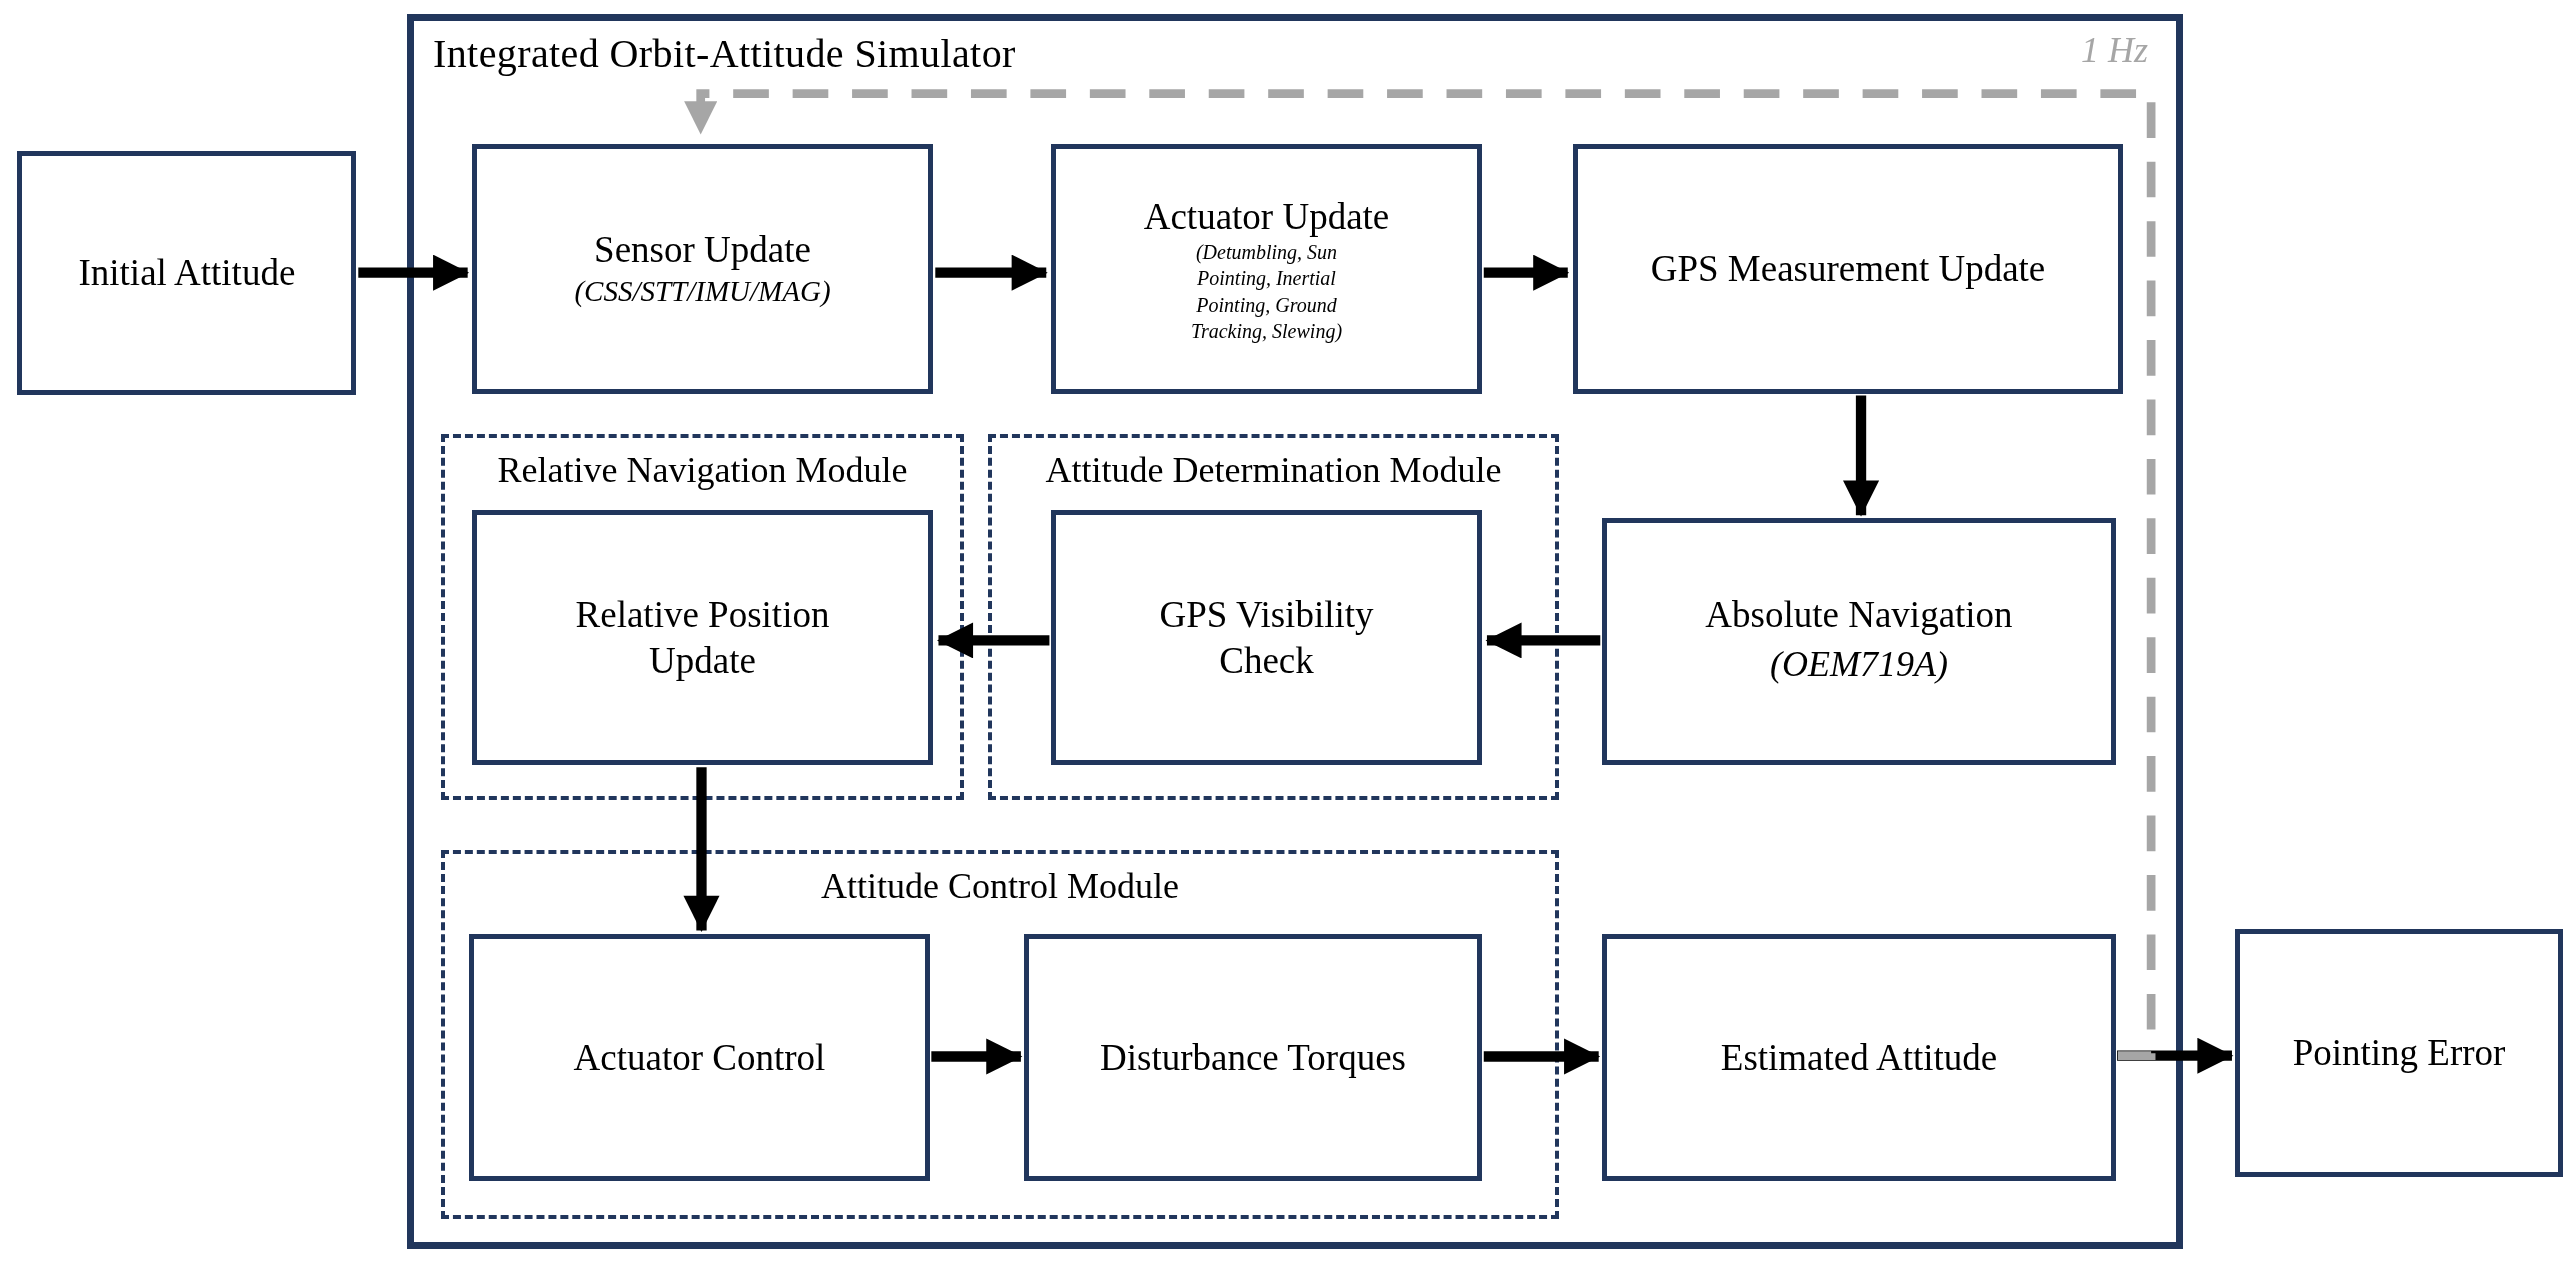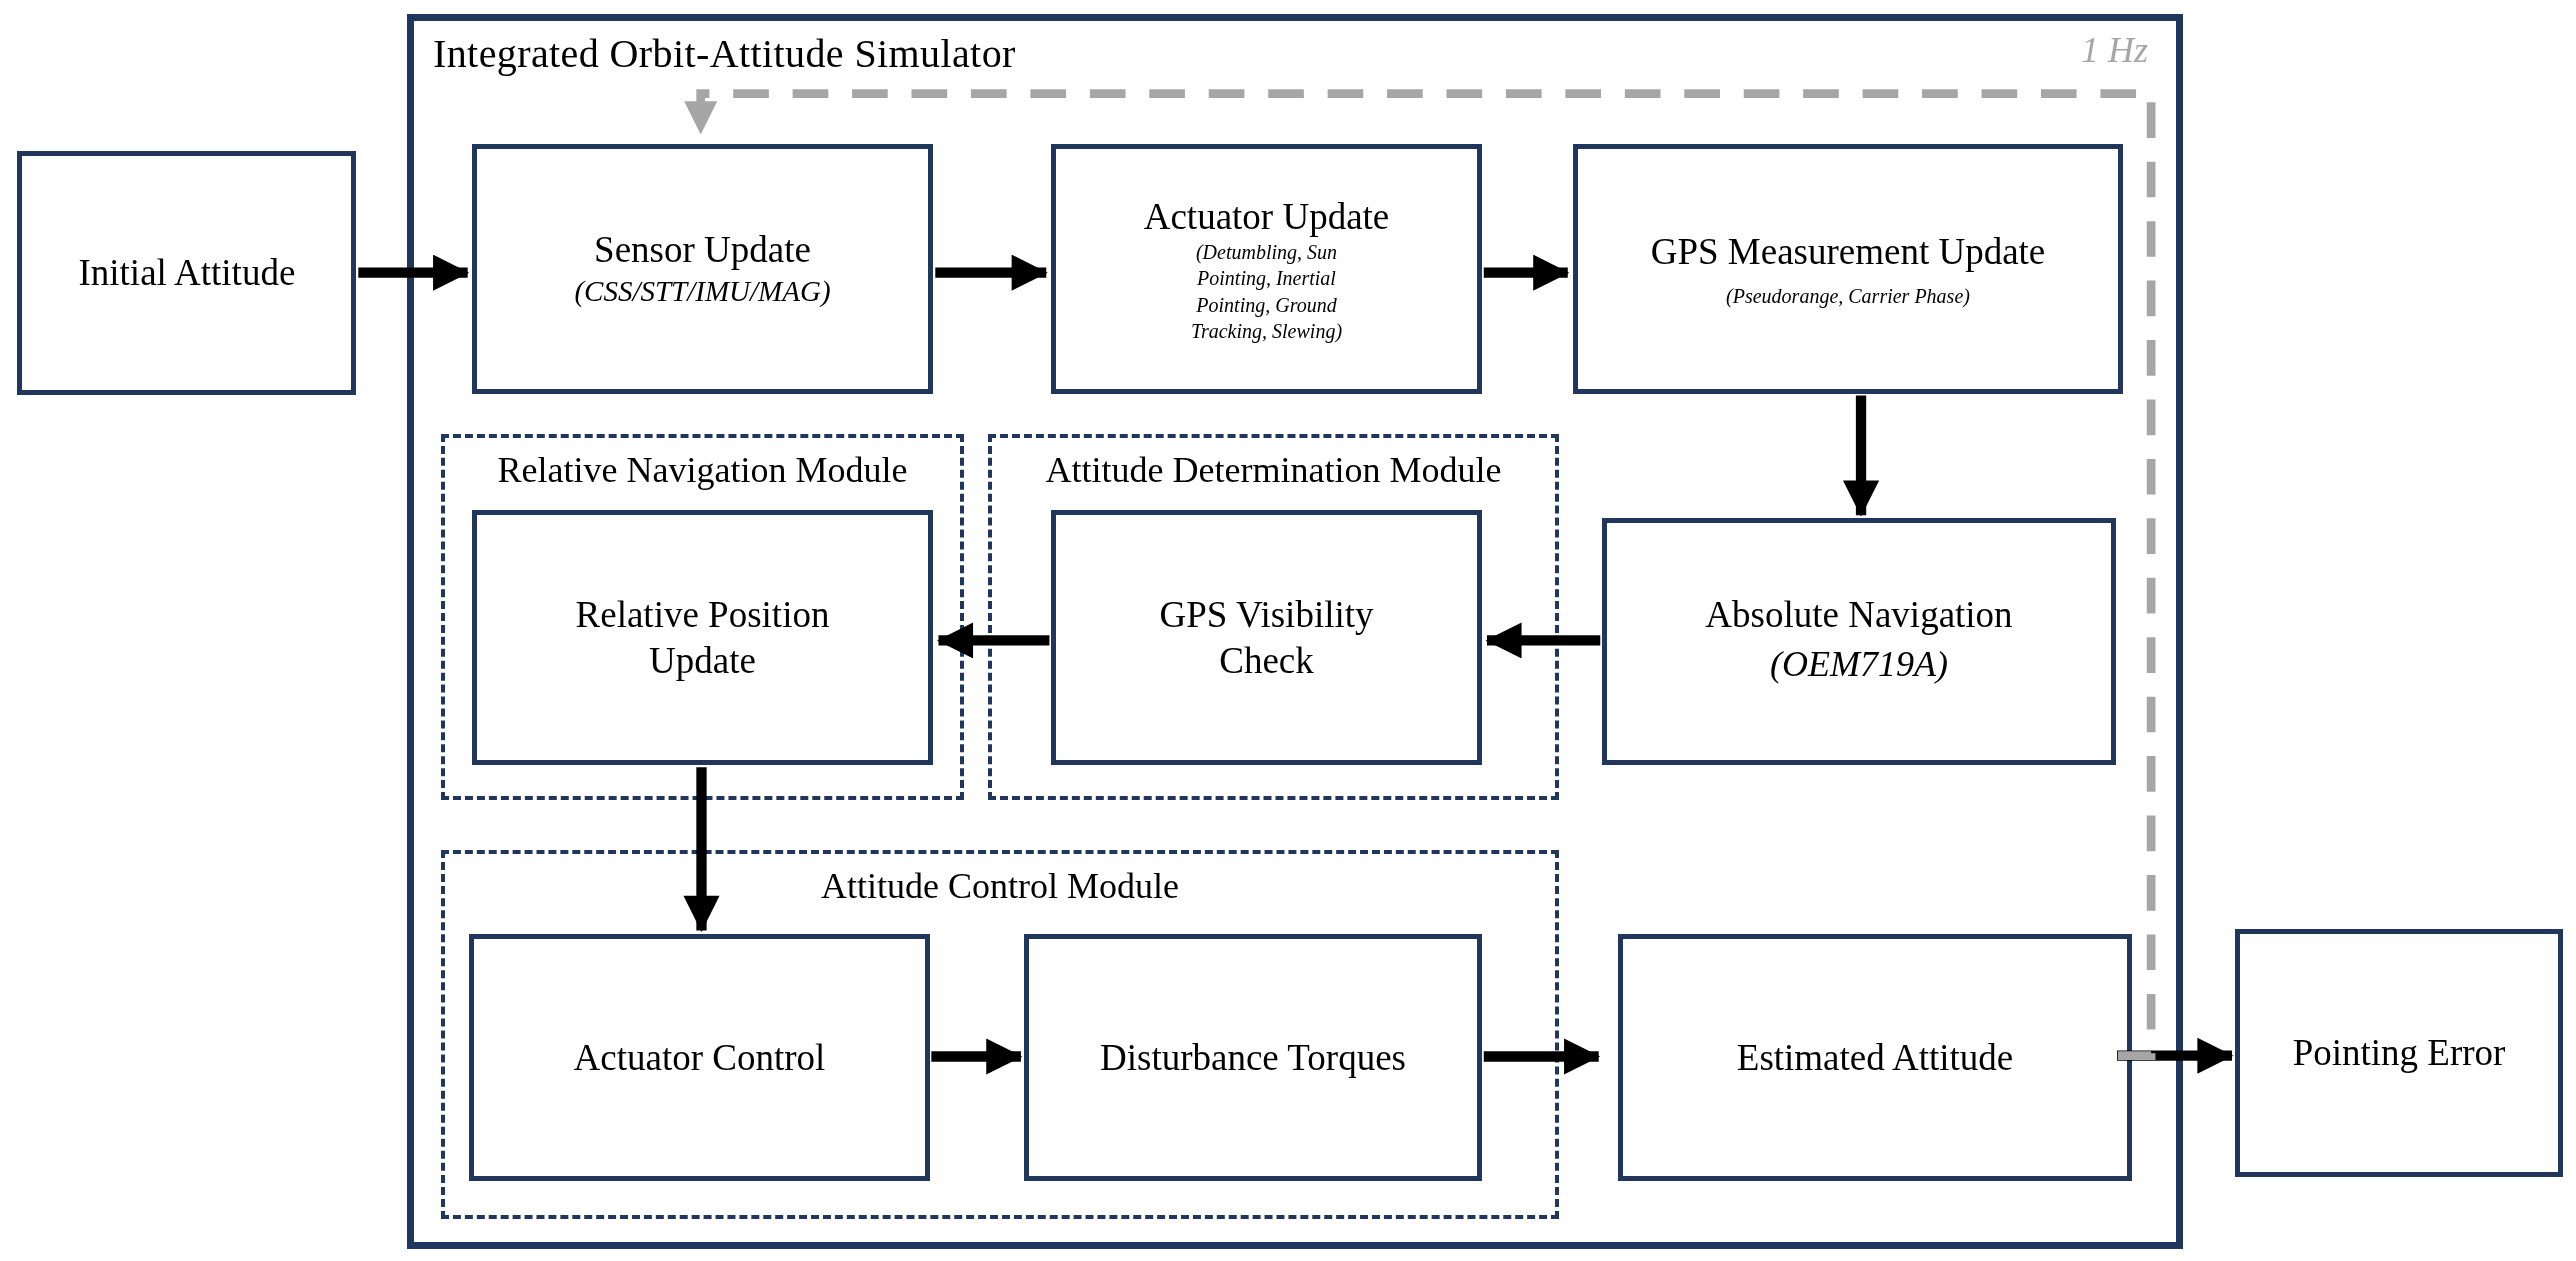--- a/index.html
+++ b/index.html
@@ -48,21 +48,21 @@
   .node-sub.sub-lg{font-size:36px;line-height:1.5;}
   #n-initial   {left:17.4px;  top:151px; width:339px;height:244px;}
   #n-sensor    {left:472px; top:144px; width:461px;height:250px;}
   #n-actupd    {left:1051px;top:144px; width:431px;height:250px;}
   #n-gpsmeas   {left:1573px;top:144px; width:550px;height:250px;gap:9px;}
   #n-relpos    {left:472px; top:510px; width:461px;height:255px;}
   #n-gpsvis    {left:1051px;top:510px; width:431px;height:255px;}
   #n-absnav    {left:1602px;top:518px; width:514px;height:247px;}
   #n-actctl    {left:469px; top:934px;width:461px;height:247px;}
   #n-distorq   {left:1024px;top:934px;width:458px;height:247px;}
-  #n-estatt    {left:1602px;top:934px;width:514px;height:247px;margin-left:16px;}
+  #n-estatt    {left:1602px;top:934px;width:514px;height:247px;}
   #n-pointerr  {left:2235px;top:929px;width:328px;height:248px;}
 </style>
 </head>
 <body>
 
 <div id="canvas">
 
   <div class="outer-boundary"></div>
 
   <div class="diagram-title">Integrated Orbit-Attitude Simulator</div>
@@ -90,21 +90,20 @@
   <div class="node" id="n-actupd">
     <span class="node-title">Actuator Update</span>
     <span class="node-sub">(Detumbling, Sun
 Pointing, Inertial
 Pointing, Ground
 Tracking, Slewing)</span>
   </div>
 
   <div class="node" id="n-gpsmeas">
     <span class="node-title">GPS Measurement Update</span>
-    <span class="node-sub">(Pseudorange, Carrier Phase)</span>
   </div>
 
   <div class="node" id="n-relpos">
     <span class="node-title">Relative Position
 Update</span>
   </div>
 
   <div class="node" id="n-gpsvis">
     <span class="node-title">GPS Visibility
 Check</span>

